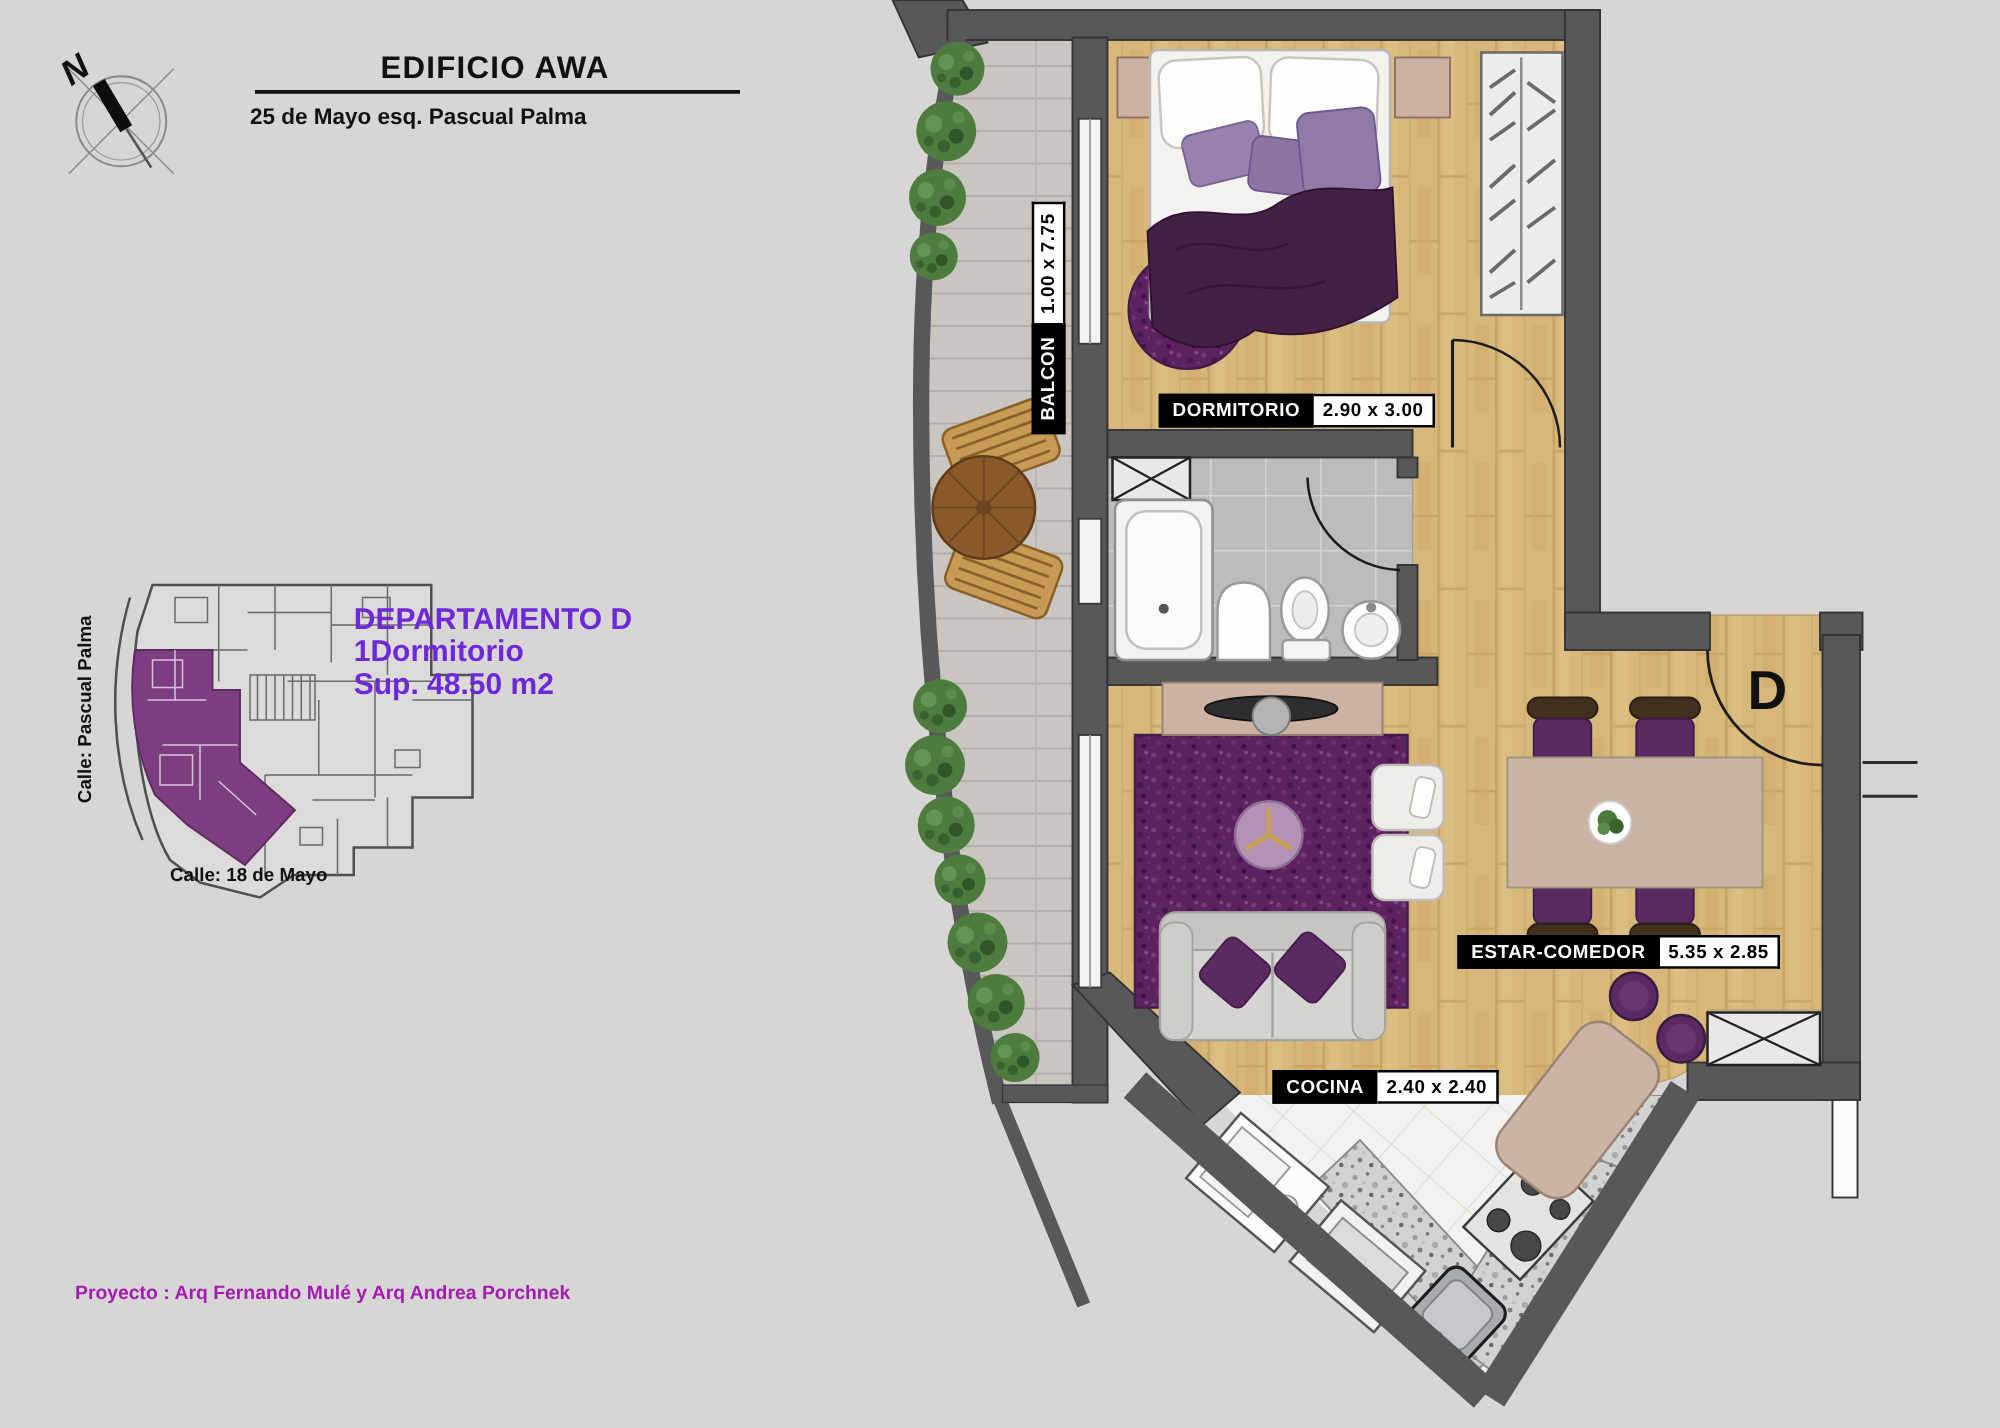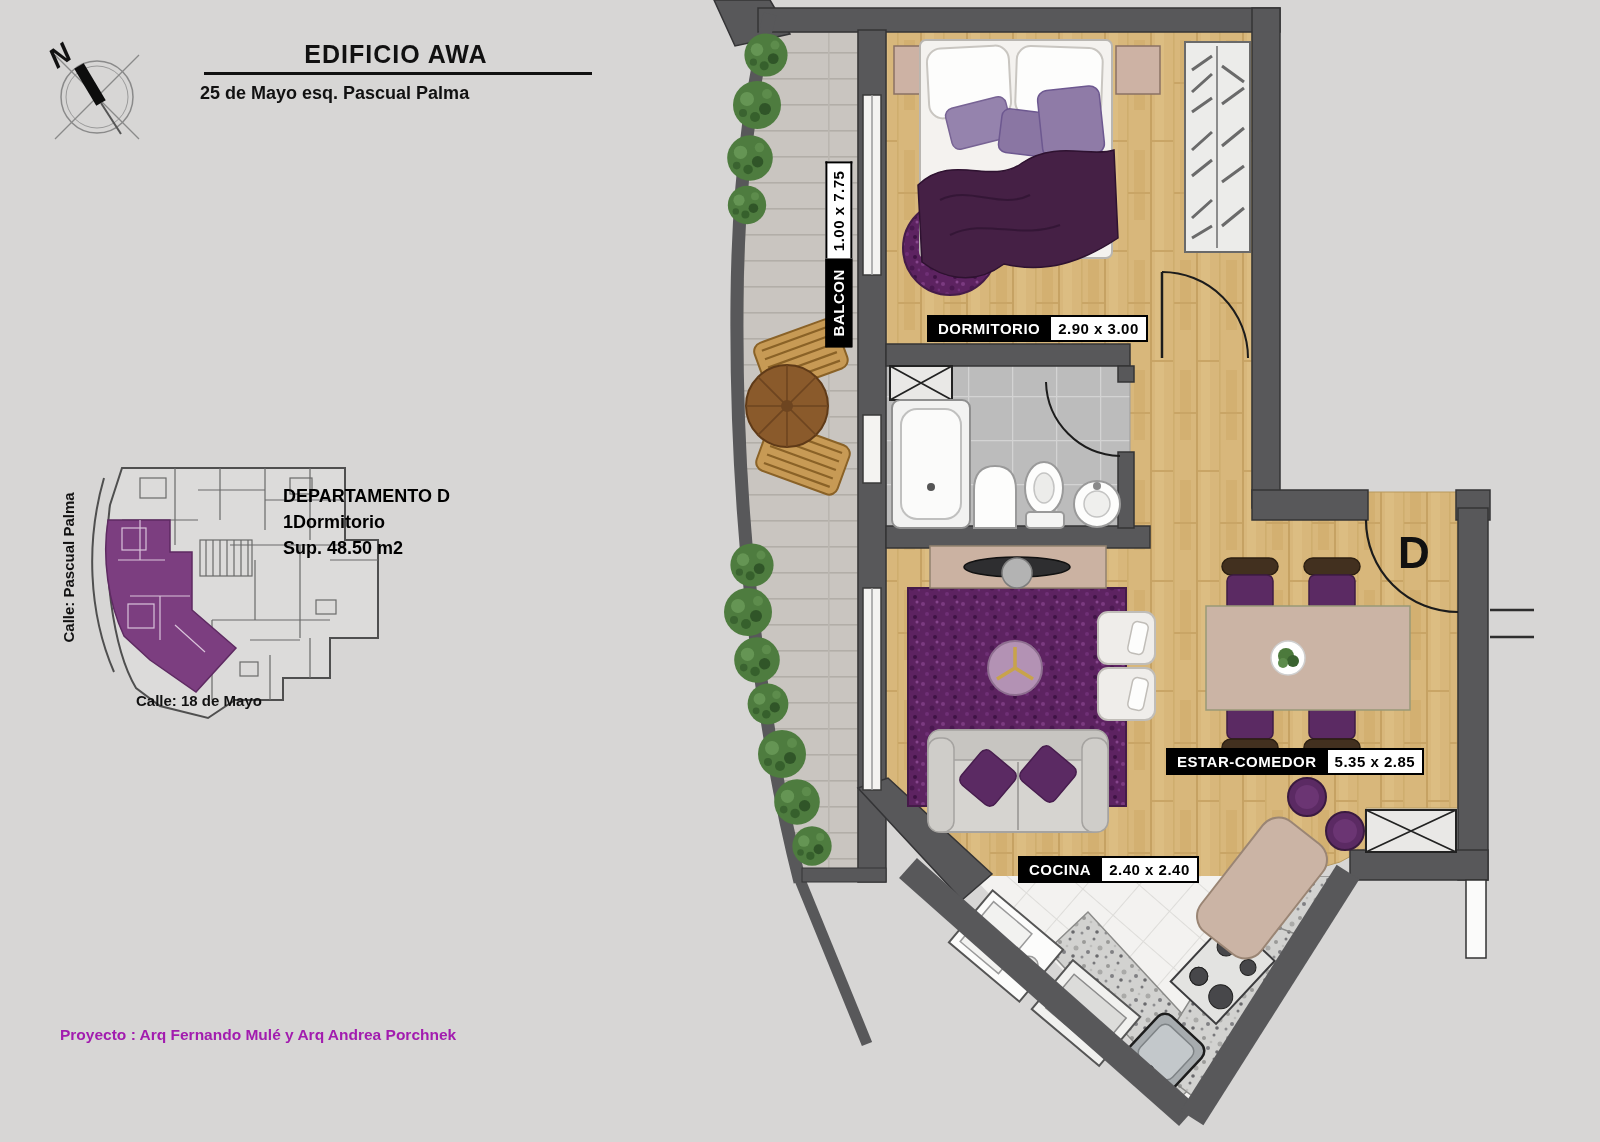--- a/index.html
+++ b/index.html
@@ -3,21 +3,21 @@
 <meta charset="utf-8">
 <style>
   html,body{margin:0;padding:0;background:#d7d6d5;}
   #stage{position:relative;width:1600px;height:1142px;background:#d7d6d5;overflow:hidden;
          font-family:"Liberation Sans",sans-serif;color:#141414;}
   #plan-svg{position:absolute;left:0;top:0;}
   .abs{position:absolute;}
   .title{font-weight:bold;font-size:25px;letter-spacing:1px;text-align:center;color:#111;}
   .subtitle{font-weight:bold;font-size:18px;text-align:left;color:#111;}
   .title-rule{height:3px;background:#111;}
-  .unit-info{font-weight:bold;font-size:18px;line-height:26px;color:#000000;}
+  .unit-info{font-weight:bold;font-size:24px;line-height:26px;color:#6d28d9;}
   .footer-line{font-weight:bold;font-size:15.5px;color:#a21caf;}
   .street{font-weight:bold;font-size:15px;color:#111;white-space:nowrap;}
   .north{font-weight:bold;font-style:italic;font-size:28px;transform:rotate(-35deg);color:#111;}
   .room-label{display:flex;height:27px;box-sizing:border-box;white-space:nowrap;}
   .room-label .k{background:#000;color:#fff;border:2px solid #000;padding:0 9px;
                  display:flex;align-items:center;font-weight:bold;font-size:15px;letter-spacing:.5px;}
   .room-label .v{background:#fff;color:#000;border:2px solid #000;border-left:none;padding:0 7px;
                  display:flex;align-items:center;font-weight:bold;font-size:15px;letter-spacing:.5px;}
   .entrance-letter{font-weight:bold;font-size:44px;color:#111;}
   .rot-90{transform:rotate(-90deg);}

